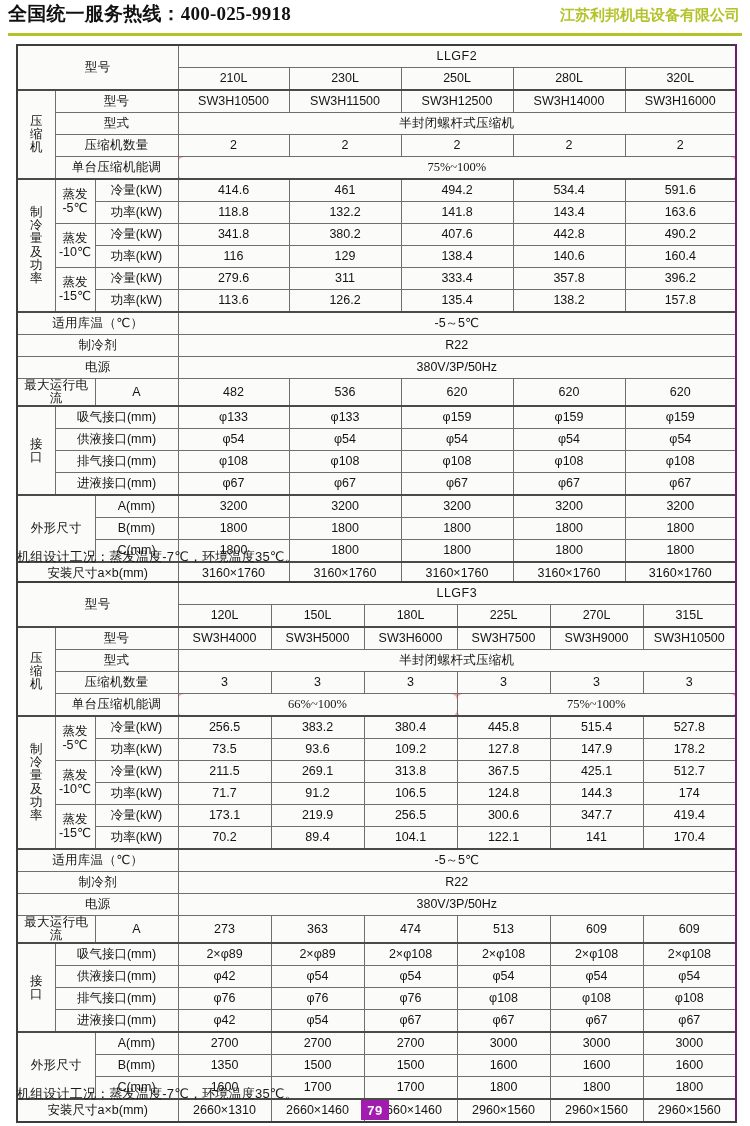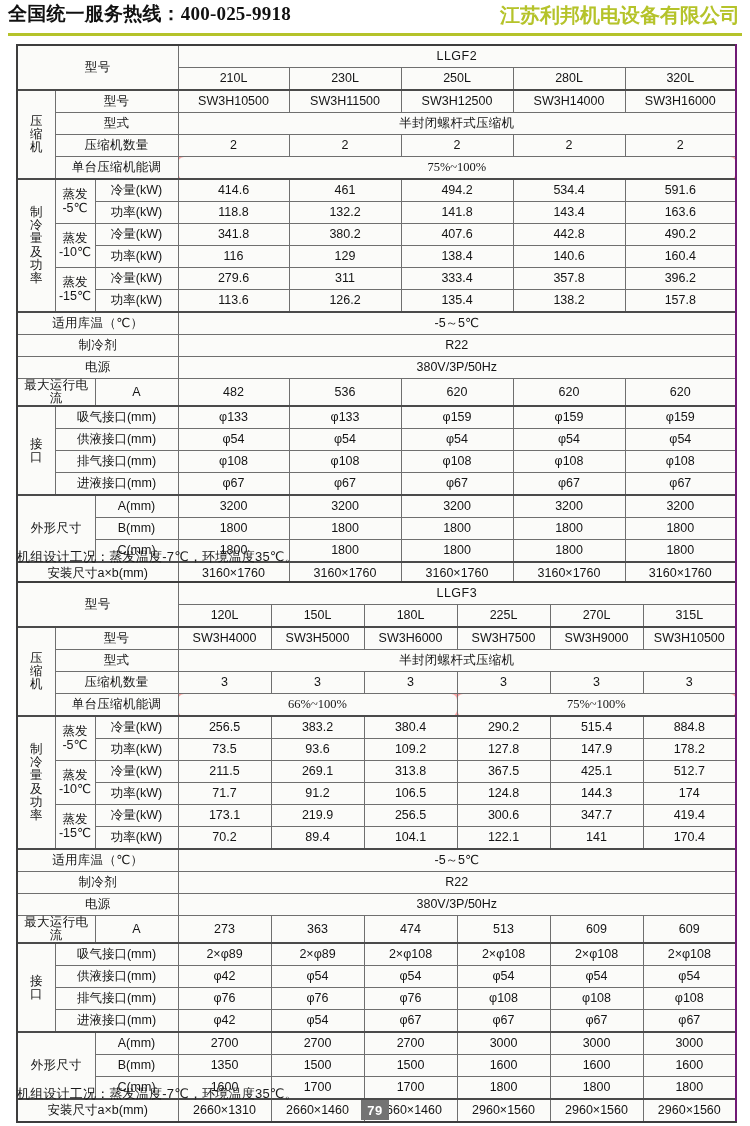--- a/index.html
+++ b/index.html
@@ -33,21 +33,21 @@
     font-size: 19px;
     letter-spacing: 0.2px;
     color: #111111;
     white-space: nowrap;
     line-height: 28px;
   }
   .company {
     margin-right: 10px;
     font-family: "Liberation Sans", "DejaVu Sans", sans-serif;
     font-weight: bold;
-    font-size: 20px;
+    font-size: 15px;
     color: #b5c32a;
     white-space: nowrap;
     line-height: 30px;
   }
   .header-rule {
     position: absolute;
     left: 8px;
     top: 33px;
     width: 734px;
     height: 3px;
@@ -133,21 +133,21 @@
   #note-1 { top: 548px; }
   #note-2 { top: 1085px; }
 
   
   .page-badge {
     position: absolute;
     left: 361px;
     top: 1100px;
     width: 28px;
     height: 20px;
-    background: #737373;
+    background: #a21caf;
     color: #ffffff;
     font-size: 13px;
     font-weight: bold;
     display: flex;
     align-items: center;
     justify-content: center;
     letter-spacing: 0.5px;
   }
 </style>
 </head>
@@ -448,23 +448,23 @@
         <span>率</span>
       </td>
       <td class="two-line" rowspan="2">
         <span>蒸发</span>
         <span>-5℃</span>
       </td>
       <td class="lbl-small">冷量(kW)</td>
       <td>256.5</td>
       <td>383.2</td>
       <td>380.4</td>
-      <td>290.2</td>
+      <td>445.8</td>
       <td>515.4</td>
-      <td class="edge-r">884.8</td>
+      <td class="edge-r">527.8</td>
     </tr>
     <tr>
       <td class="lbl-small">功率(kW)</td>
       <td>73.5</td>
       <td>93.6</td>
       <td>109.2</td>
       <td>127.8</td>
       <td>147.9</td>
       <td class="edge-r">178.2</td>
     </tr>

